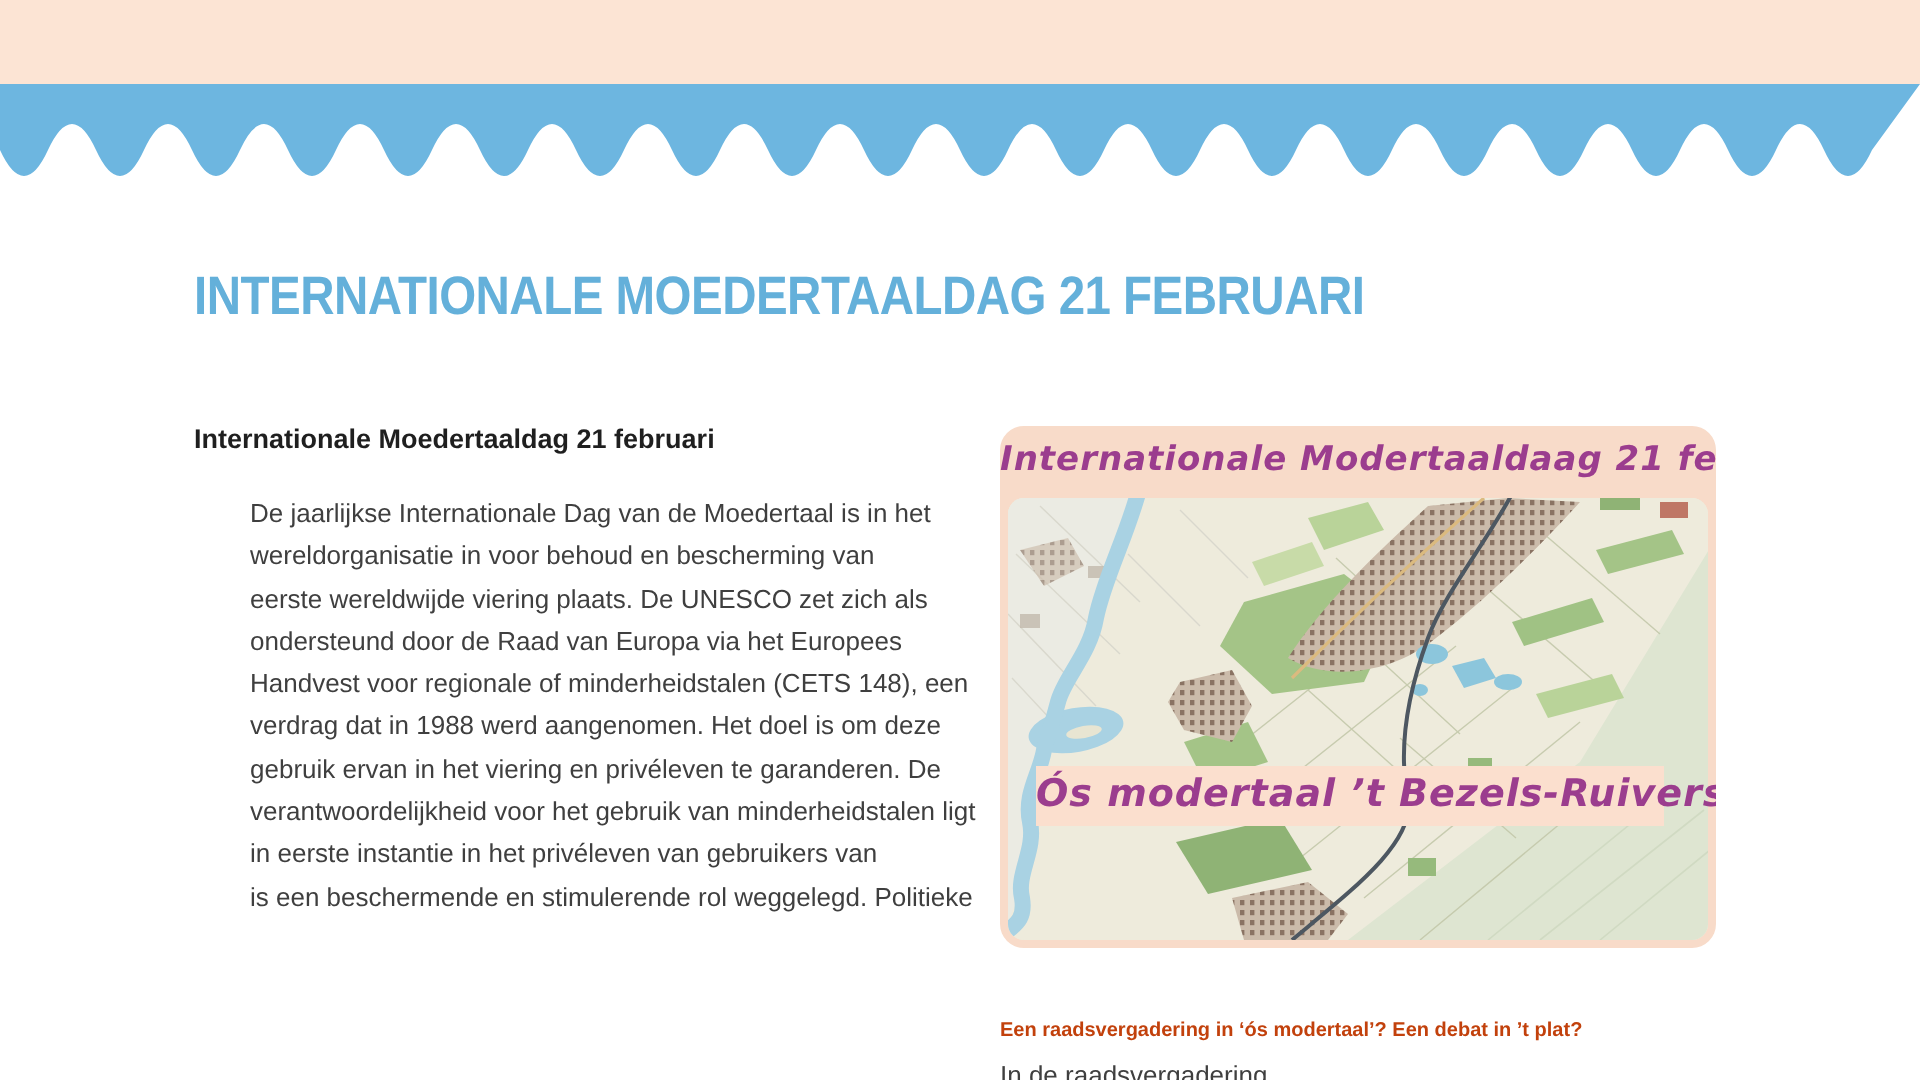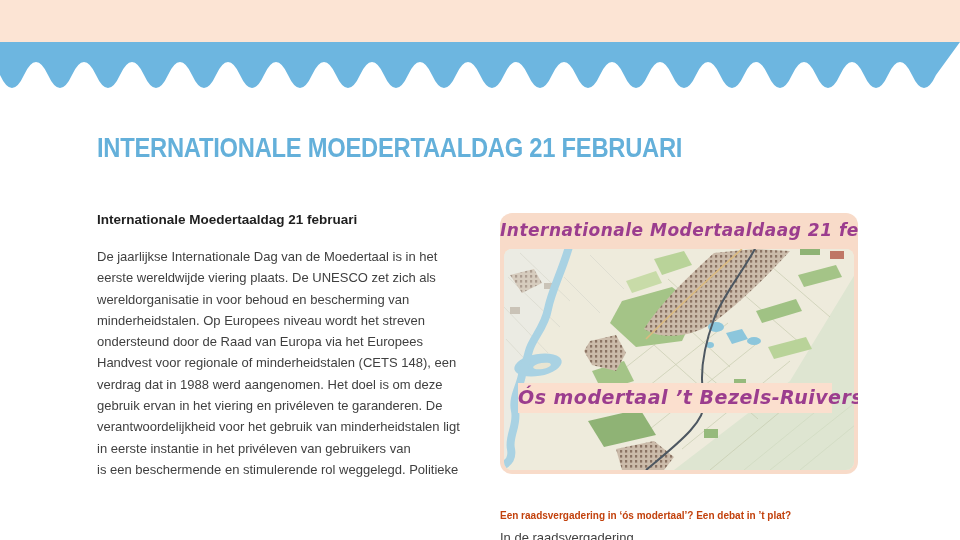--- a/index.html
+++ b/index.html
@@ -20,21 +20,21 @@
     transform:scaleX(0.88);transform-origin:left center;
   }
   
   .article-subtitle{
     left:97px;top:212px;width:400px;
     font-size:13.5px;font-weight:bold;color:#1f1f1f;white-space:nowrap;
   }
   .article-body{left:97px;top:246px;width:400px;color:#3f3f3f;}
   .article-body .bl{
     display:block;height:21.3px;line-height:21.3px;
-    font-size:13px;white-space:nowrap;
+    font-size:13px;white-space:nowrap;margin-left:28px;
   }
   
   .figure-card{
     left:500px;top:213px;width:358px;height:261px;
     background:#f8dbc9;border-radius:12px;overflow:hidden;
   }
   .figure-banner{
     position:absolute;left:0;top:0;width:100%;height:36px;
     line-height:34px;text-align:center;
     font-family:"DejaVu Sans", sans-serif;font-style:italic;
@@ -71,23 +71,22 @@
 <svg class="abs wave-svg" viewBox="0 0 960 48" preserveAspectRatio="none">
   <path d="M0 33 q12 26 24 0 t24 0 t24 0 t24 0 t24 0 t24 0 t24 0 t24 0 t24 0 t24 0 t24 0 t24 0 t24 0 t24 0 t24 0 t24 0 t24 0 t24 0 t24 0 t24 0 t24 0 t24 0 t24 0 t24 0 t24 0 t24 0 t24 0 t24 0 t24 0 t24 0 t24 0 t24 0 t24 0 t24 0 t24 0 t24 0 t24 0 t24 0 t24 0 L960 0 L0 0 Z" fill="#6db6e0"></path>
 </svg>
 
 <h1 class="abs page-title" style="margin:0;">INTERNATIONALE MOEDERTAALDAG 21 FEBRUARI</h1>
 
 <div class="abs article-subtitle">Internationale Moedertaaldag 21 februari</div>
 
 <div class="abs article-body">
   <span class="bl">De jaarlijkse Internationale Dag van de Moedertaal is in het</span>
+  <span class="bl">wereldorganisatie in voor behoud en bescherming van</span>
   <span class="bl">eerste wereldwijde viering plaats. De UNESCO zet zich als</span>
-  <span class="bl">wereldorganisatie in voor behoud en bescherming van</span>
-  <span class="bl">minderheidstalen. Op Europees niveau wordt het streven</span>
   <span class="bl">ondersteund door de Raad van Europa via het Europees</span>
   <span class="bl">Handvest voor regionale of minderheidstalen (CETS 148), een</span>
   <span class="bl">verdrag dat in 1988 werd aangenomen. Het doel is om deze</span>
   <span class="bl">gebruik ervan in het viering en privéleven te garanderen. De</span>
   <span class="bl">verantwoordelijkheid voor het gebruik van minderheidstalen ligt</span>
   <span class="bl">in eerste instantie in het privéleven van gebruikers van</span>
   <span class="bl">is een beschermende en stimulerende rol weggelegd. Politieke</span>
 </div>
 
 <div class="abs figure-card">

